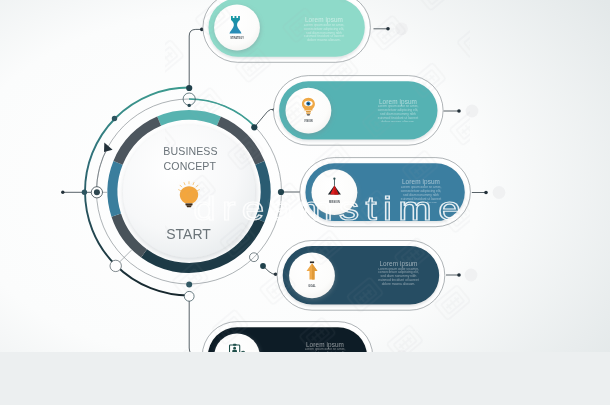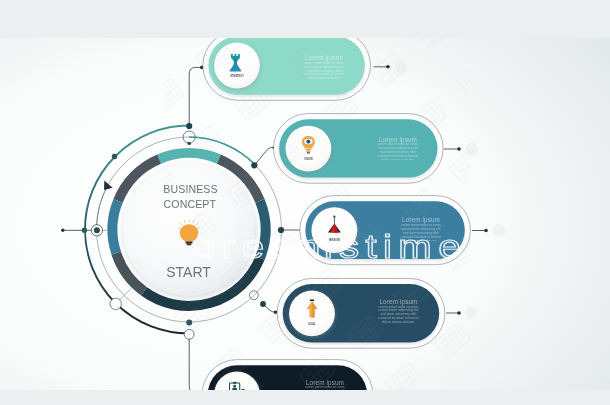--- a/index.html
+++ b/index.html
@@ -1,18 +1,18 @@
 <!DOCTYPE html>
 <html><head>
 <meta charset="utf-8">
 <title>Business Concept Infographic</title>
 <style>
   html,body{margin:0;padding:0;background:#eceff0;}
   body{width:610px;height:405px;overflow:hidden;font-family:"Liberation Sans",sans-serif;}
-  #stage{position:relative;width:610px;height:352px;overflow:hidden;background:#4d7c0f;margin-top:38px;}
+  #stage{position:relative;width:610px;height:352px;overflow:hidden;background:#4d7c0f;}
   #stage > svg{position:absolute;left:0;top:0;}
   .bar-title{font-family:"Liberation Sans",sans-serif;font-size:6.4px;fill:#ffffff;
              fill-opacity:.52;text-anchor:middle;letter-spacing:.1px;}
   .bodytx{font-family:"Liberation Sans",sans-serif;font-size:3.3px;line-height:3.9px;
           color:#ffffff;opacity:.45;text-align:center;}
   .ilabel{font-family:"Liberation Sans",sans-serif;font-size:2.55px;fill:#4a5157;
           text-anchor:middle;letter-spacing:0px;font-weight:bold;}
   .ctitle{font-family:"Liberation Sans",sans-serif;font-size:10.6px;fill:#6a7379;
           text-anchor:middle;letter-spacing:.1px;}
   .cstart{font-family:"Liberation Sans",sans-serif;font-size:14px;fill:#6b7479;

